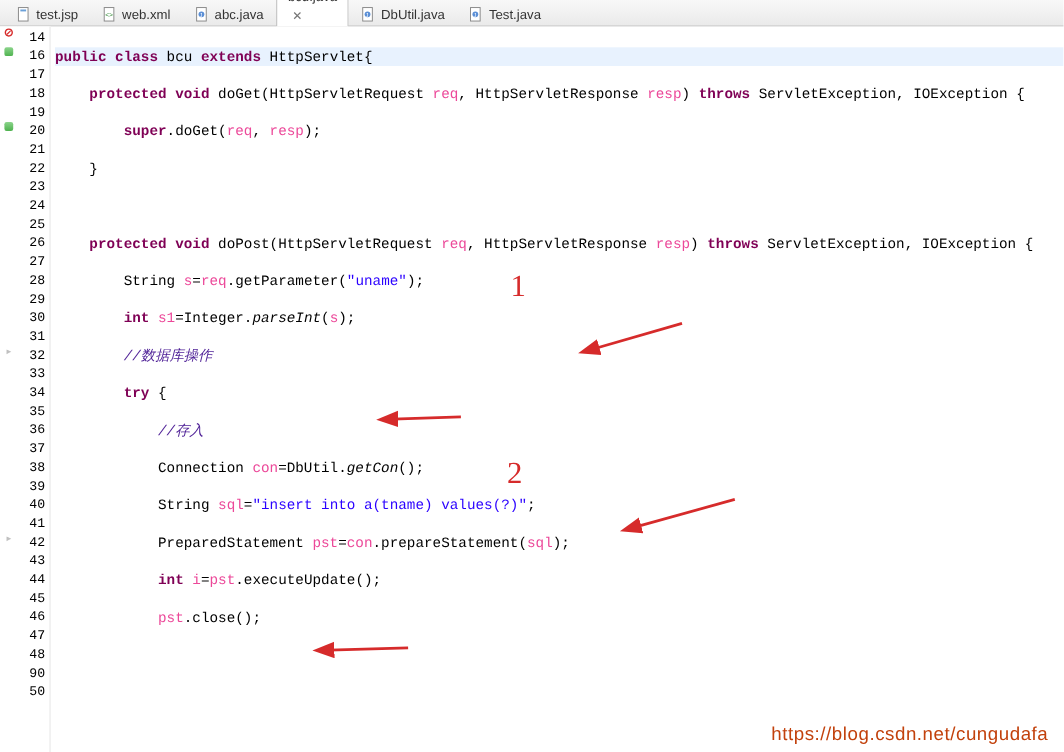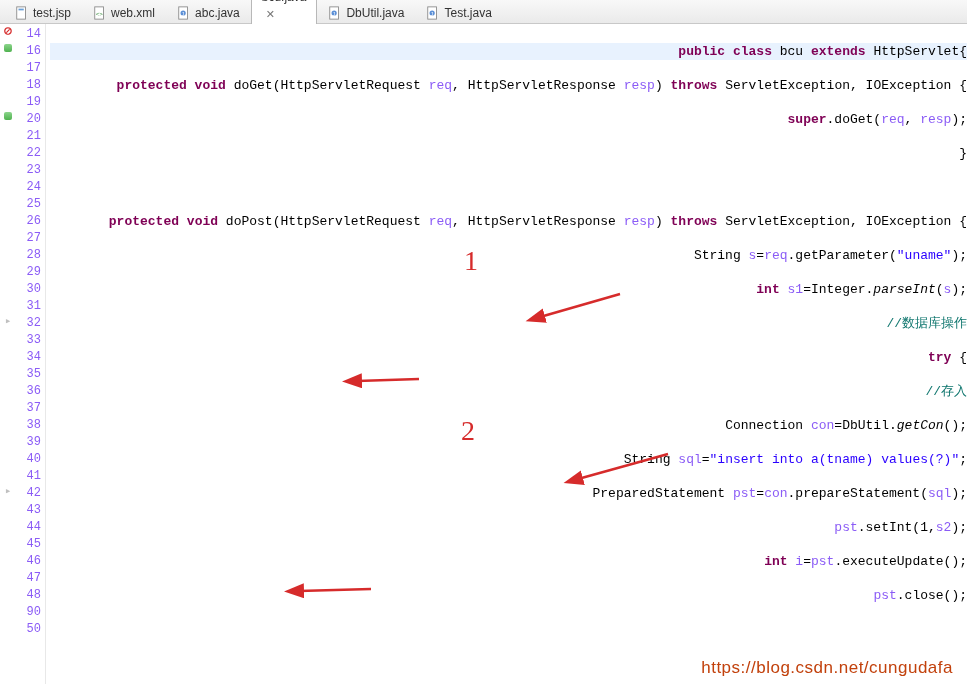--- a/index.html
+++ b/index.html
@@ -3,30 +3,30 @@
 <meta charset="utf-8">
 <style>
   * { margin:0; padding:0; box-sizing:border-box; }
   body { font-family: Consolas, "Courier New", monospace; font-size:13px; background:#fff; width:967px; height:684px; overflow:hidden; position:relative; }
   .tabs { display:flex; background:linear-gradient(#f8f8f8,#eaeaea); border-bottom:1px solid #c8c8c8; height:24px; align-items:flex-end; padding-left:4px; font-family:"Segoe UI",Tahoma,sans-serif; font-size:12px; color:#333; }
   .tab { display:flex; align-items:flex-start; gap:4px; padding:3px 10px; border:1px solid transparent; border-bottom:none; cursor:pointer; white-space:nowrap; border-radius:3px 3px 0 0; }
   .tab.active { background:#fff; border-color:#b8b8b8; position:relative; top:1px;flex-direction:column; }
   .tab svg { width:14px; height:14px; }
   .tab .close { font-size:11px; color:#777; margin-left:4px; }
   .editor { display:flex; height:calc(100% - 24px); position:relative; }
-  .gutter { width:30px; background:#fff; border-right:1px solid #e8e8e8; text-align:right; padding:2px 4px 2px 0; color:#8b5cf6; font-size:12px; line-height:17px; }
+  .gutter { width:30px; background:#fff; border-right:1px solid #e8e8e8; text-align:right; padding:2px 4px 2px 0; color:#000000; font-size:12px; line-height:17px; }
   .marker-col { width:16px; background:#fff; line-height:17px; font-size:10px; }
   .marker-col div { height:17px; text-align:center; }
-  .code { flex:1; padding:2px 0 2px 4px; line-height:17px; font-size:13px; white-space:pre; color:#000; position:relative; overflow:hidden;text-align:right; }
+  .code { flex:1; padding:2px 0 2px 4px; line-height:17px; font-size:13px; white-space:pre; color:#000; position:relative; overflow:hidden; }
   .ln { height:17px; position:relative; }
   .kw { color:#7f0055; font-weight:bold; }
   .str { color:#2a00ff; }
-  .cmt { color:#0f766e; }
+  .cmt { color:#4c1d95;font-style:italic; }
   .itl { font-style:italic; }
-  .var { color:#8b5cf6; }
+  .var { color:#ec4899; }
   .arrow { position:absolute; pointer-events:none; }
   .arrow svg { overflow:visible; }
   .red-num { position:absolute; color:#d62b2b; font-family:"Comic Sans MS",cursive,serif; font-size:28px; font-weight:400; pointer-events:none; }
   .watermark { position:absolute; right:14px; bottom:6px; color:#c2410c; font-family:"Segoe UI",sans-serif; font-size:17px; letter-spacing:0.5px; pointer-events:none; }
   .ov-green { background:linear-gradient(#8bd48b,#4fb24f); border-radius:2px; display:inline-block; width:8px; height:8px; }
   .ov-err { color:#d62b2b; font-weight:bold; font-size:13px; line-height:10px; }
   .ov-dim { color:#c0c0c0; font-size:11px; }
 </style>
 </head>
 <body>
@@ -169,21 +169,20 @@
 <div class="ln"><span></span></div>
 <div class="ln"><span>    </span><span class="kw">protected void</span><span> doPost(HttpServletRequest </span><span class="var">req</span><span>, HttpServletResponse </span><span class="var">resp</span><span>) </span><span class="kw">throws</span><span> ServletException, IOException {</span></div>
 <div class="ln"><span>        String </span><span class="var">s</span><span>=</span><span class="var">req</span><span>.getParameter(</span><span class="str">"uname"</span><span>);</span></div>
 <div class="ln"><span>        </span><span class="kw">int</span><span> </span><span class="var">s1</span><span>=Integer.</span><span class="itl">parseInt</span><span>(</span><span class="var">s</span><span>);</span></div>
 <div class="ln"><span>        </span><span class="cmt">//数据库操作</span></div>
 <div class="ln"><span>        </span><span class="kw">try</span><span> {</span></div>
 <div class="ln"><span>            </span><span class="cmt">//存入</span></div>
 <div class="ln"><span>            Connection </span><span class="var">con</span><span>=DbUtil.</span><span class="itl">getCon</span><span>();</span></div>
 <div class="ln"><span>            String </span><span class="var">sql</span><span>=</span><span class="str">"insert into a(tname) values(?)"</span><span>;</span></div>
 <div class="ln"><span>            PreparedStatement </span><span class="var">pst</span><span>=</span><span class="var">con</span><span>.prepareStatement(</span><span class="var">sql</span><span>);</span></div>
-<div class="ln"><span>            </span><span class="var">pst</span><span>.setInt(1,</span><span class="var">s2</span><span>);</span></div>
 <div class="ln"><span>            </span><span class="kw">int</span><span> </span><span class="var">i</span><span>=</span><span class="var">pst</span><span>.executeUpdate();</span></div>
 <div class="ln"><span>            </span><span class="var">pst</span><span>.close();</span></div>
 
 
 
 
 
 
 
 

